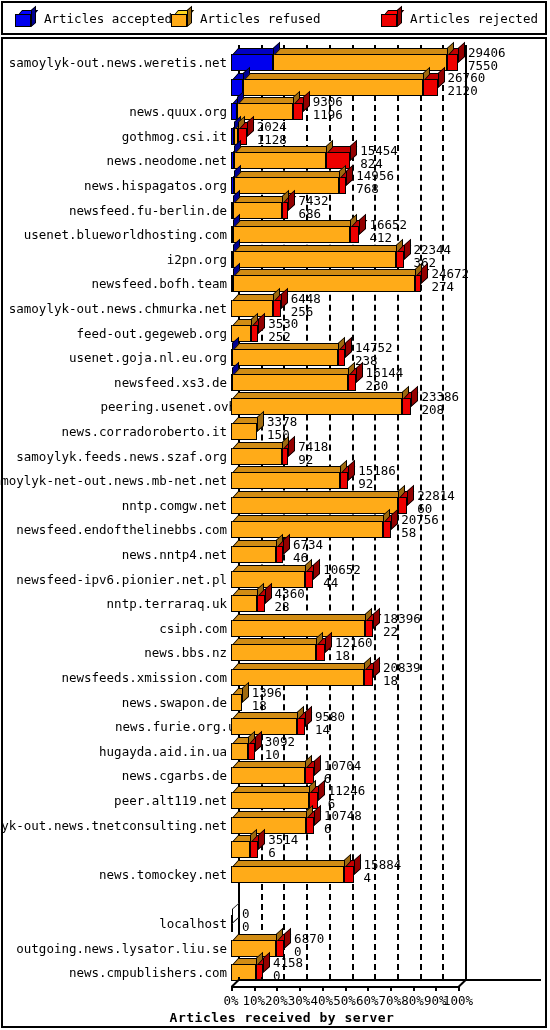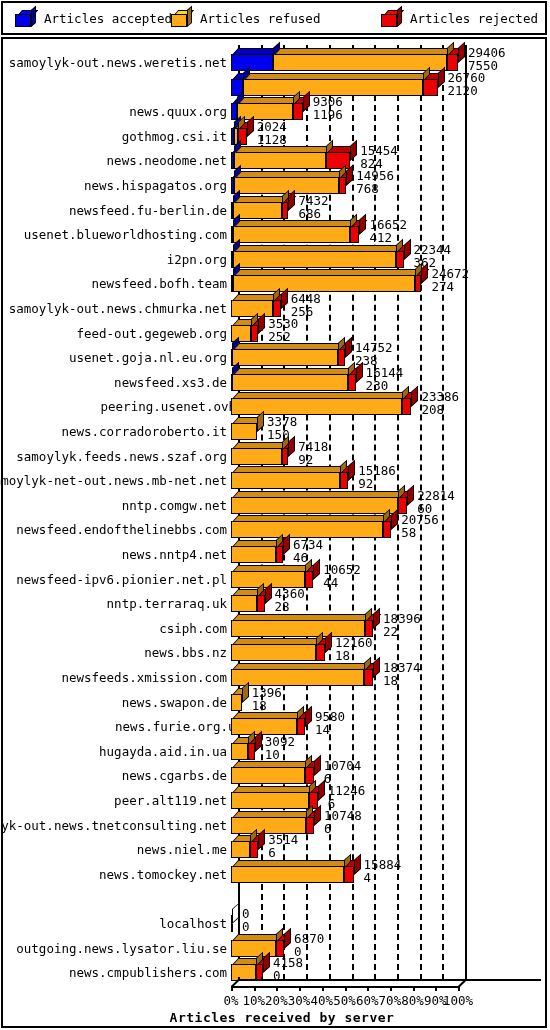--- a/index.html
+++ b/index.html
@@ -570,21 +570,21 @@
             <div class="seg" style="left: 0px; top: 7px; width: 133.362px; height: 17px; background: rgb(255, 171, 24);">
               <div class="top3d" style="width: 133.362px; background: rgb(209, 140, 20);"></div>
               <div class="side3d" style="left: 132.362px; background: rgb(158, 106, 15);"></div>
             </div>
             <div class="seg" style="left: 133.362px; top: 7px; width: 8.5125px; height: 17px; background: rgb(238, 0, 0);">
               <div class="top3d" style="width: 8.5125px; background: rgb(195, 0, 0);"></div>
               <div class="side3d" style="left: 7.5125px; background: rgb(148, 0, 0);"></div>
             </div>
           </div>
           <div class="vlabels" style="left: 379.875px; top: 0px;">
-            <div>18374</div>
+            <div>20839</div>
             <div>18</div>
           </div>
         </div>
         <div class="row" style="top: 647.6px; height: 24px;">
           <div class="rlabel" style="width: 224px; left: 0px; top: 7px; height: 17px;">news.swapon.de</div>
           <div class="bars" style="left: 228px; width: 10.669px;">
             <div class="seg" style="left: 0px; top: 7px; width: 10.669px; height: 17px; background: rgb(255, 171, 24);">
               <div class="top3d" style="width: 10.669px; background: rgb(209, 140, 20);"></div>
               <div class="side3d" style="left: 9.669px; background: rgb(158, 106, 15);"></div>
             </div>
@@ -673,21 +673,20 @@
               <div class="top3d" style="width: 8.3082px; background: rgb(195, 0, 0);"></div>
               <div class="side3d" style="left: 7.3082px; background: rgb(148, 0, 0);"></div>
             </div>
           </div>
           <div class="vlabels" style="left: 321.082px; top: 0px;">
             <div>10748</div>
             <div>6</div>
           </div>
         </div>
         <div class="row" style="top: 795.2px; height: 24px;">
-          <div class="rlabel" style="width: 224px; left: 0px; top: 7px; height: 17px;">news.niel.me</div>
           <div class="bars" style="left: 228px; width: 27.24px;">
             <div class="seg" style="left: 0px; top: 7px; width: 19.068px; height: 17px; background: rgb(255, 171, 24);">
               <div class="top3d" style="width: 19.068px; background: rgb(209, 140, 20);"></div>
               <div class="side3d" style="left: 18.068px; background: rgb(158, 106, 15);"></div>
             </div>
             <div class="seg" style="left: 19.068px; top: 7px; width: 8.172px; height: 17px; background: rgb(238, 0, 0);">
               <div class="top3d" style="width: 8.172px; background: rgb(195, 0, 0);"></div>
               <div class="side3d" style="left: 7.172px; background: rgb(148, 0, 0);"></div>
             </div>
           </div>

